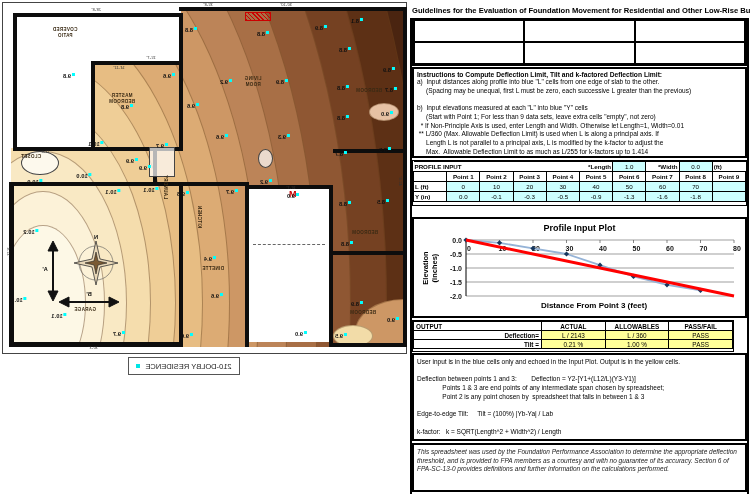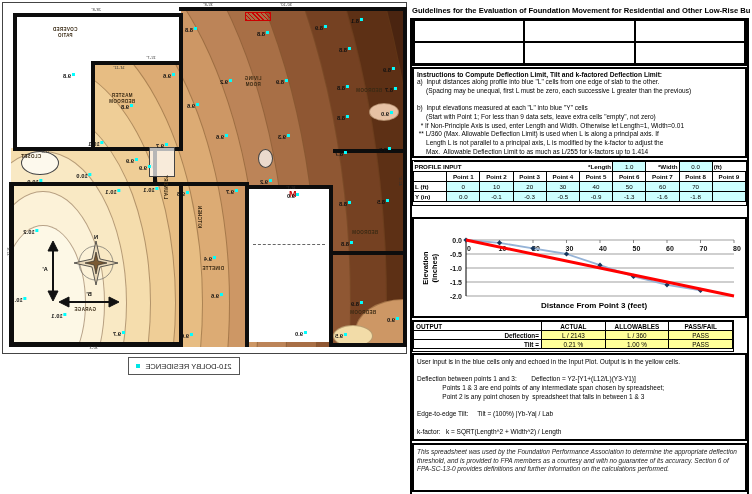--- a/index.html
+++ b/index.html
@@ -304,20 +304,21 @@
               <td style="background:#ccffff">-1.3</td>
               <td style="background:#ccffff">-1.6</td>
               <td style="background:#ccffff">-1.8</td>
               <td style="background:#ccffff"></td>
             </tr>
           </tbody>
         </table>
       </div>
 
     <div class="box" id="chart-box">
+      <div id="chart-title">Profile Input Plot</div>
       <div id="chart-holder"><svg width="331" height="68">
             <line x1="52" y1="6" x2="320" y2="6" stroke="#777" stroke-width="0.7"></line>
             <text x="48" y="8.5" text-anchor="end" font-size="7" font-weight="bold" fill="#111">0.0</text>
             <line x1="52" y1="20" x2="320" y2="20" stroke="#777" stroke-width="0.7"></line>
             <text x="48" y="22.5" text-anchor="end" font-size="7" font-weight="bold" fill="#111">-0.5</text>
             <line x1="52" y1="34" x2="320" y2="34" stroke="#777" stroke-width="0.7"></line>
             <text x="48" y="36.5" text-anchor="end" font-size="7" font-weight="bold" fill="#111">-1.0</text>
             <line x1="52" y1="48" x2="320" y2="48" stroke="#777" stroke-width="0.7"></line>
             <text x="48" y="50.5" text-anchor="end" font-size="7" font-weight="bold" fill="#111">-1.5</text>
             <line x1="52" y1="62" x2="320" y2="62" stroke="#777" stroke-width="0.7"></line>

